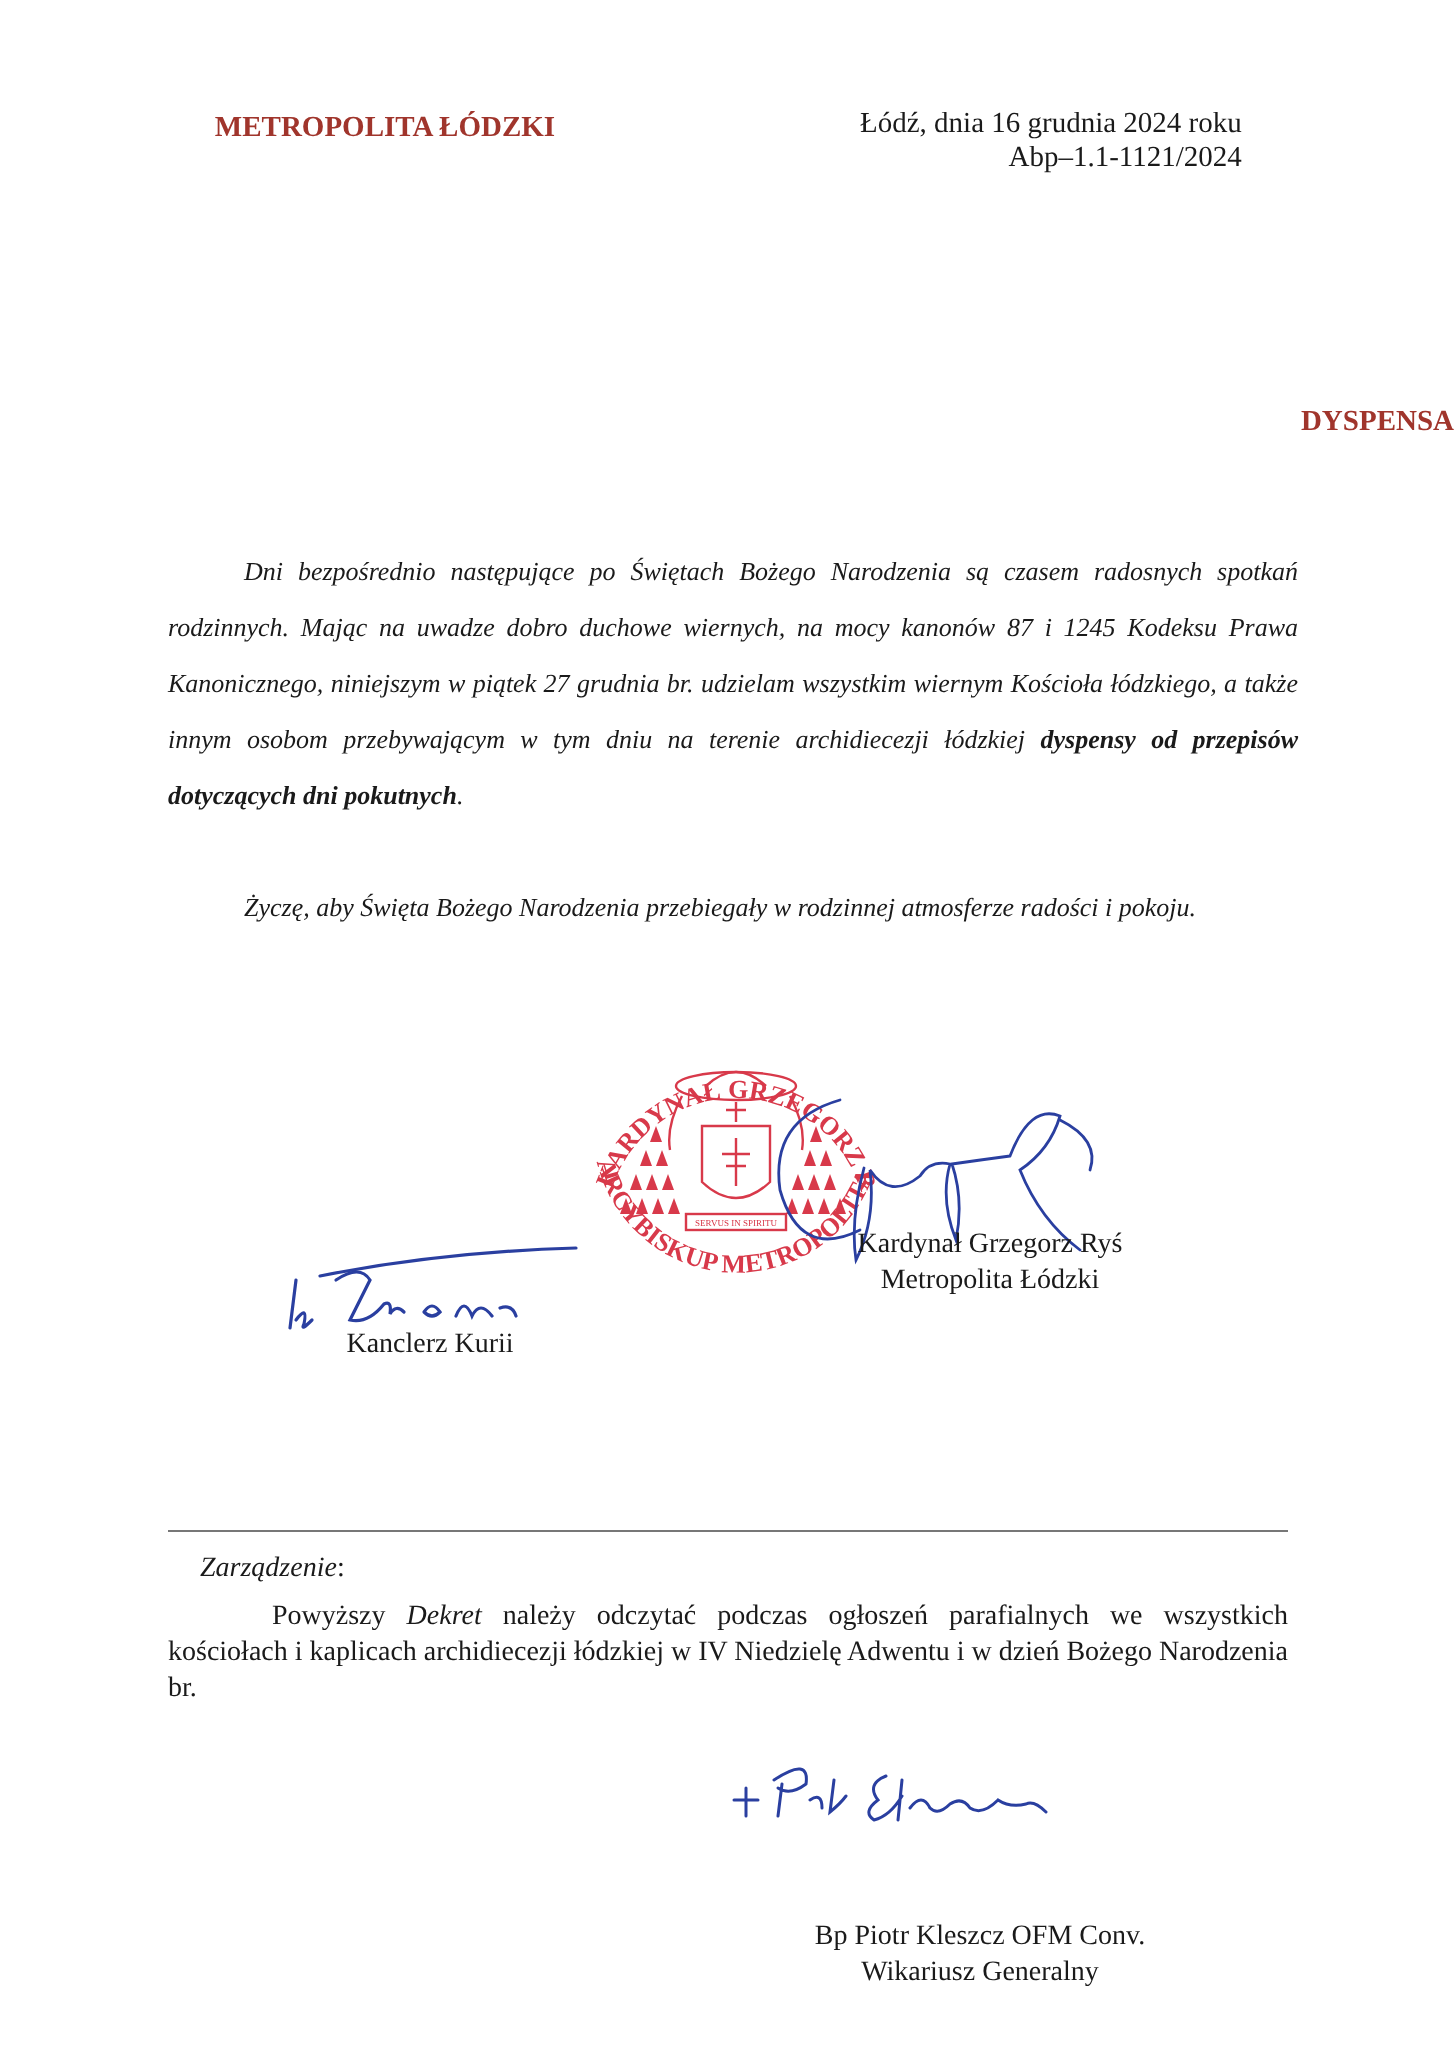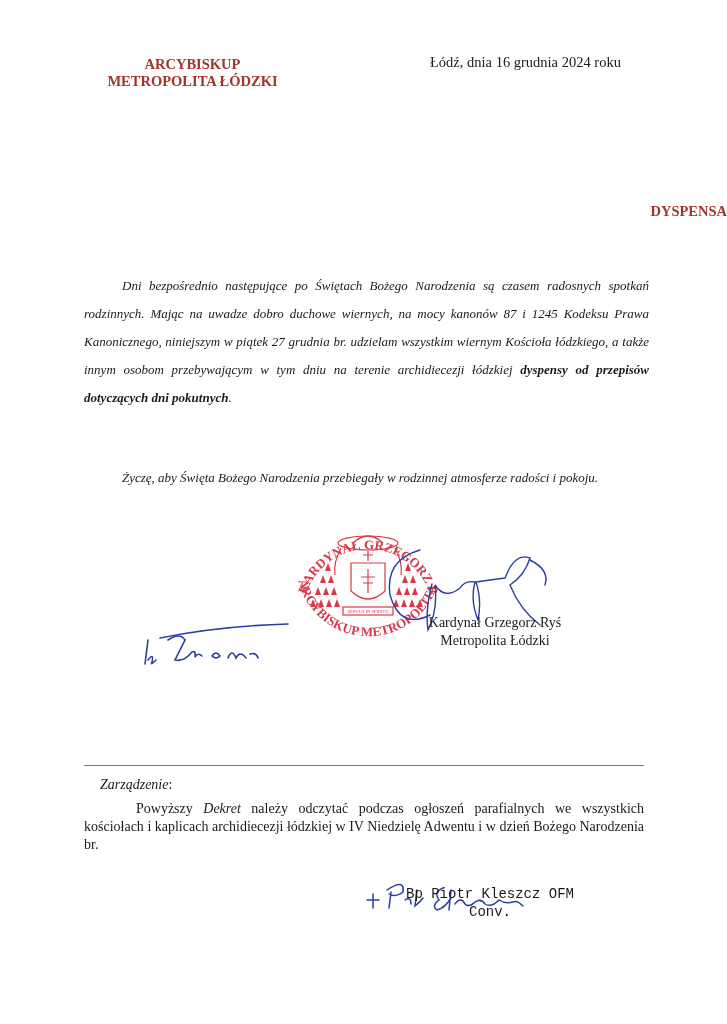--- a/index.html
+++ b/index.html
@@ -7,42 +7,42 @@
          font-family:"Liberation Serif", serif; color:#1a1a1a; }
   .abs { position:absolute; }
   .header-left { left:60px; top:56px; width:265px; text-align:center;
                  color:#a0352c; font-weight:bold; font-size:14.5px; line-height:17px; }
   .header-right { left:430px; top:54px; font-size:14.5px; line-height:17px;text-align:right; }
   .title { left:0; width:727px; top:203px; text-align:right; color:#a0352c;
            font-weight:bold; font-size:14.5px; }
   .para { left:84px; width:565px; font-size:13px; line-height:28px; text-align:justify;font-style:italic; }
   .para .indent { display:inline-block; width:38px; }
   .p1 { top:272px; }
-  .p2 { top:464px; }
+  .p2 { top:440px; }
   .sig-block { text-align:center; font-size:14px; line-height:18px; }
   .sig-tracz { left:130px; top:664px; width:170px; }
   .sig-rys { left:420px; top:614px; width:150px; }
-  .sig-kleszcz { left:390px; top:885px; width:200px;font-family:Liberation Mono, monospace; }
+  .sig-kleszcz { left:390px; top:960px; width:200px; }
   .hr { left:84px; top:765px; width:560px; height:1px; background:#777; }
   .note-label { left:100px; top:777px; font-style:italic; font-size:14px; }
   .note-body { left:84px; top:800px; width:560px; font-size:14px; line-height:18px; text-align:justify;font-family:Liberation Serif, serif; }
   .note-body .indent { display:inline-block; width:52px; }
   .seal { left:283px; top:503px; width:170px; height:170px; }
   .sigsvg { position:absolute; }
 </style>
 </head>
 <body>
 
 <div class="abs header-left">
-  <div>ARCYBISKUP</div>
   <div>METROPOLITA ŁÓDZKI</div>
 </div>
 
 <div class="abs header-right">
   <div>Łódź, dnia 16 grudnia 2024 roku</div>
+  <div>Abp–1.1-1121/2024</div>
 </div>
 
 <div class="abs title">DYSPENSA</div>
 
 <div class="abs para p1">
   <span class="indent"></span><span>Dni bezpośrednio następujące po Świętach Bożego Narodzenia są czasem radosnych spotkań rodzinnych. Mając na uwadze dobro duchowe wiernych, na mocy kanonów 87 i 1245 Kodeksu Prawa Kanonicznego, niniejszym w piątek 27 grudnia br. udzielam wszystkim wiernym Kościoła łódzkiego, a także innym osobom przebywającym w tym dniu na terenie archidiecezji łódzkiej </span><b>dyspensy od przepisów dotyczących dni pokutnych</b><span>.</span>
 </div>
 
 <div class="abs para p2">
   <span class="indent"></span><span>Życzę, aby Święta Bożego Narodzenia przebiegały w rodzinnej atmosferze radości i pokoju.</span>
@@ -103,20 +103,21 @@
 
 <svg class="sigsvg" style="left:380px;top:540px;width:180px;height:120px" viewBox="0 0 180 120">
   <g stroke="#2a3fa0" fill="none" stroke-width="1.4" stroke-linecap="round">
     <path d="M40 10 Q5 20 10 55 Q20 90 50 75"></path>
     <path d="M52 44 Q45 70 48 90 Q58 70 55 45 Q65 60 80 48 Q85 40 95 42 Q90 60 98 80 Q102 60 96 42 Q110 40 125 38 Q135 12 150 18 Q145 35 130 45 Q140 70 160 85"></path>
     <path d="M150 20 Q170 30 165 45"></path>
   </g>
 </svg>
 
 <div class="abs sig-block sig-tracz">
+  <div>Kanclerz Kurii</div>
 </div>
 
 <div class="abs sig-block sig-rys">
   <div>Kardynał Grzegorz Ryś</div>
   <div>Metropolita Łódzki</div>
 </div>
 
 <div class="abs hr"></div>
 
 <div class="abs note-label"><span>Zarządzenie</span><span style="font-style:normal">:</span></div>
@@ -128,13 +129,14 @@
 <svg class="sigsvg" style="left:365px;top:878px;width:200px;height:40px" viewBox="0 0 200 40">
   <g stroke="#2a3fa0" fill="none" stroke-width="1.5" stroke-linecap="round">
     <path d="M2 22 H14 M8 16 V30"></path>
     <path d="M22 12 Q40 0 38 14 Q30 20 24 16 M26 14 L24 30 M40 22 Q46 18 46 26 M52 12 L50 28 Q55 24 58 20"></path>
     <path d="M78 10 Q68 14 74 22 Q66 28 72 32 Q80 30 86 20 M86 12 L84 32 M90 26 Q96 18 100 26 Q104 30 110 24 Q116 20 120 26 Q126 30 134 22 Q140 26 148 24 Q152 22 158 28"></path>
   </g>
 </svg>
 
 <div class="abs sig-block sig-kleszcz">
   <div>Bp Piotr Kleszcz OFM Conv.</div>
+  <div>Wikariusz Generalny</div>
 </div>
 
 </body></html>

